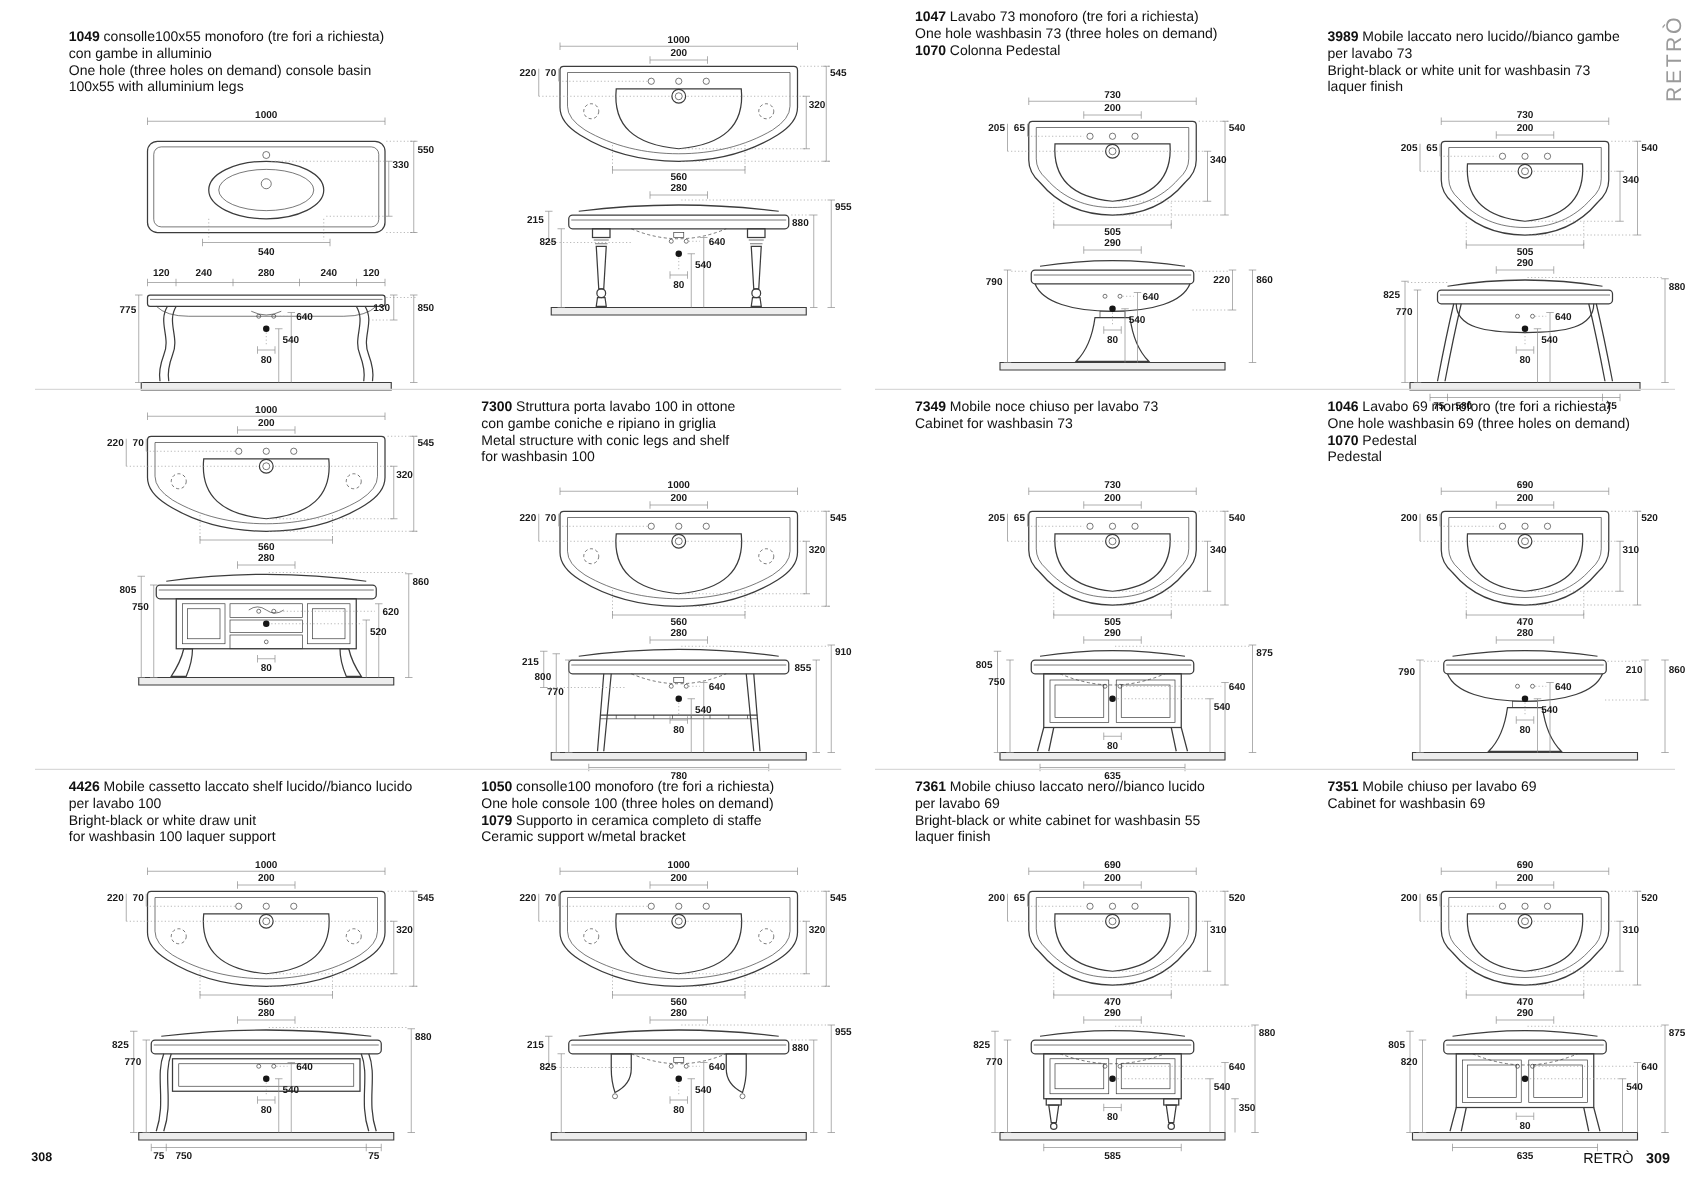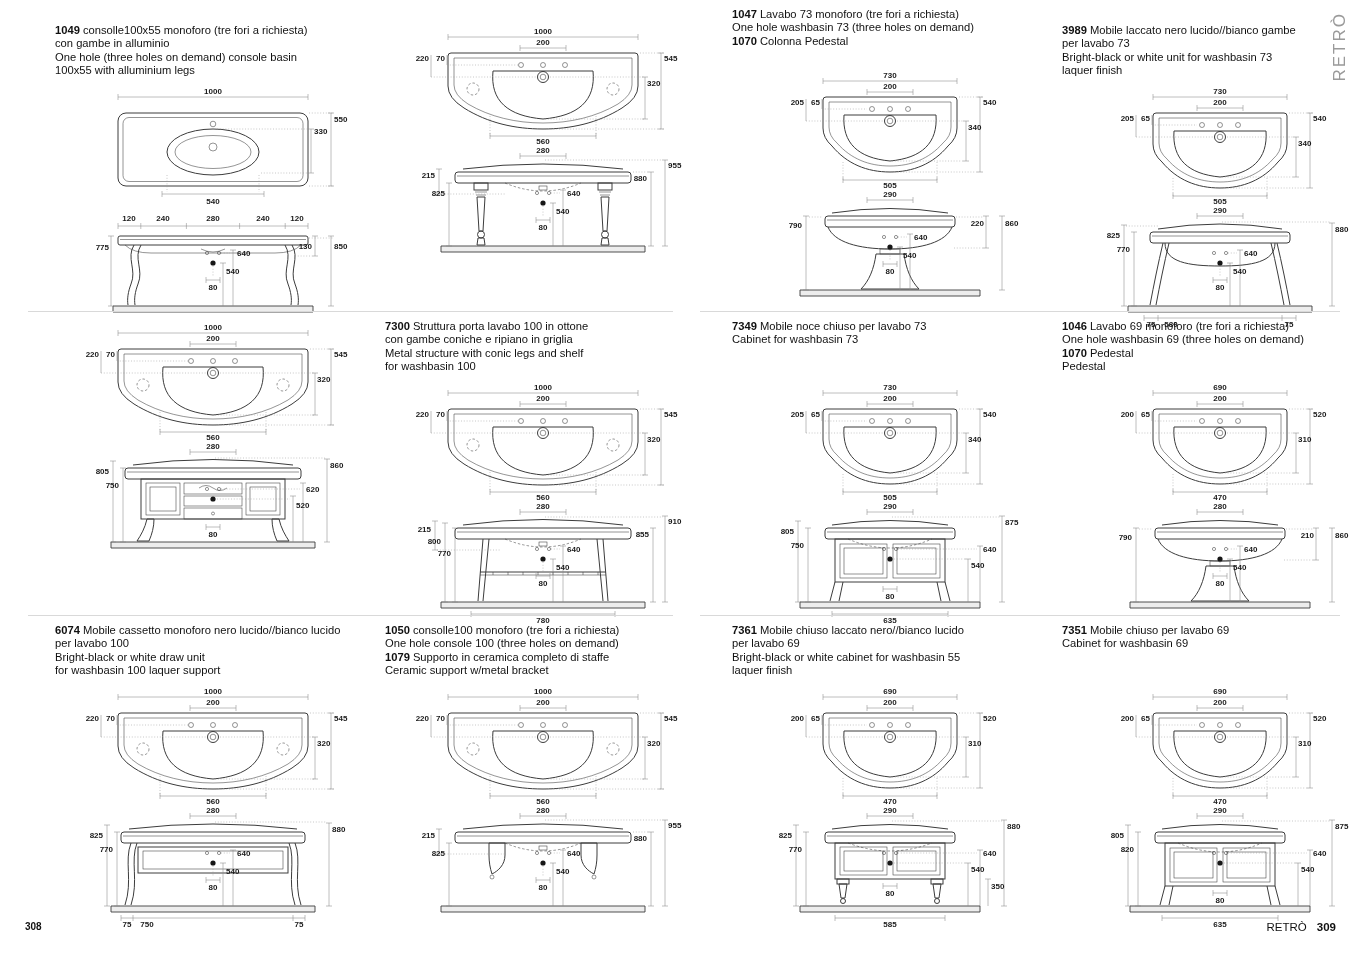--- a/index.html
+++ b/index.html
@@ -589,21 +589,21 @@
     <text class="dl" x="265" y="156">860</text>
     <text class="dl" x="174" y="170">640</text>
     <text class="dl" x="163" y="188">540</text>
     <text class="dl" x="150" y="204" text-anchor="middle">80</text>
   </svg>
 </div>
 
 <div class="cell" style="left:28px;top:622px">
   <div class="hdr">
 
-  <div class="hline"><b>6074</b><span>Mobile cassetto monoforo nero lucido//bianco lucido</span></div>
+  <div class="hline"><b>4426</b><span>Mobile cassetto laccato shelf lucido//bianco lucido</span></div>
       <div class="hline"><b></b><span>per lavabo 100</span></div>
       <div class="hline"><b></b><span>Bright-black or white draw unit</span></div>
       <div class="hline"><b></b><span>for washbasin 100 laquer support</span></div>
     </div>
   <svg class="drw" viewBox="0 0 300 248">
     <use href="#topB"></use>
     <use href="#fDrw"></use>
     <text class="dl" x="150" y="8" text-anchor="middle">1000</text>
     <text class="dl" x="150" y="19" text-anchor="middle">200</text>
     <text class="dl" x="36" y="35" text-anchor="end">220</text>

